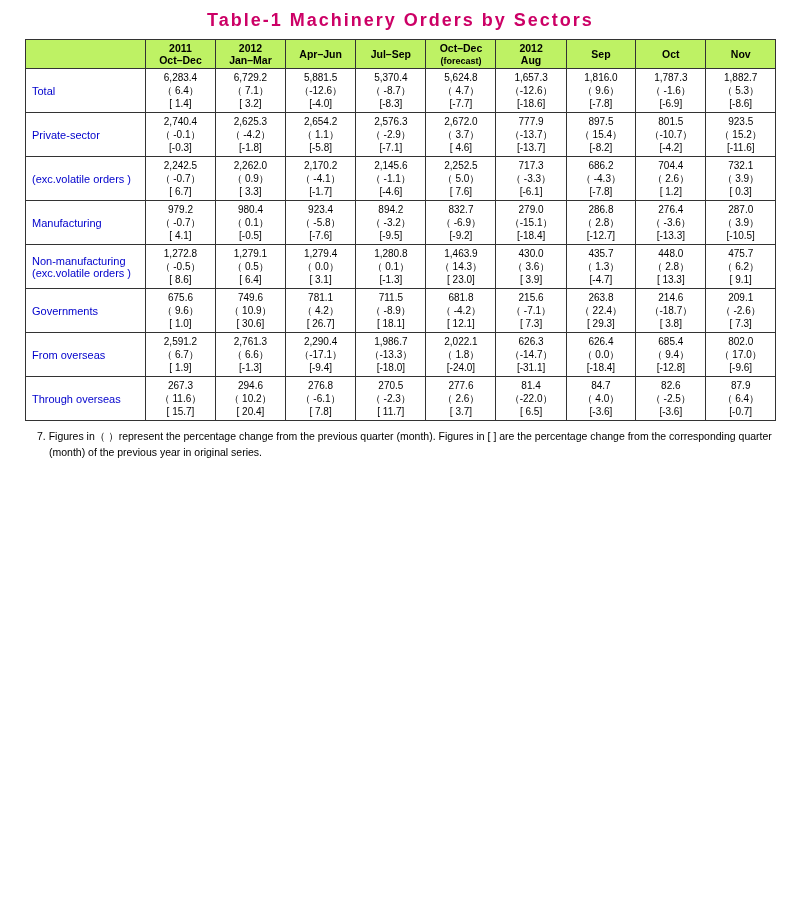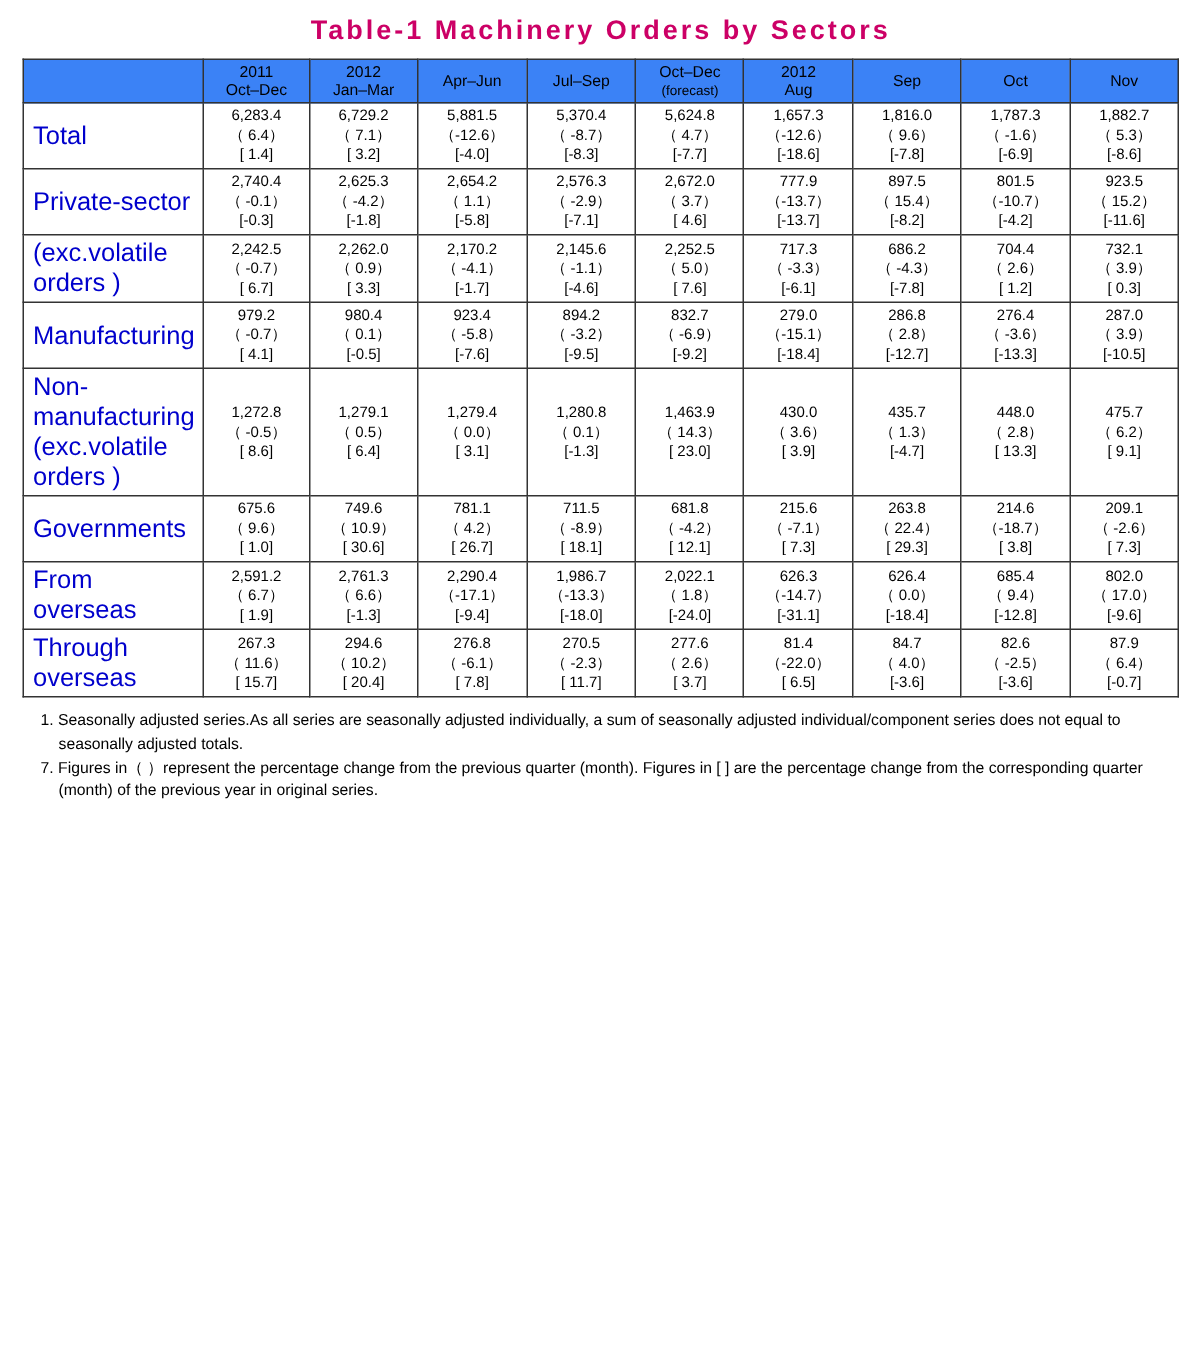--- a/index.html
+++ b/index.html
@@ -4,21 +4,21 @@
   <style>
     * { margin: 0; padding: 0; box-sizing: border-box; }
     body {
       font-family: Arial, sans-serif;
       font-size: 11px;
       background: #fff;
       color: #000;
       width: 801px;
     }
     .page {
-      padding: 10px 15px;
+      padding: 10px 25px;
     }
     .title {
       text-align: center;
       font-size: 18px;
       font-weight: bold;
       color: #cc0066;
       margin-bottom: 8px;
       letter-spacing: 2px;
     }
     .unit {
@@ -35,26 +35,26 @@
     th, td {
       border: 1px solid #333;
       text-align: center;
       padding: 2px 3px;
       vertical-align: middle;
     }
     .row-label {
       text-align: left;
       padding-left: 6px;
       color: #0000cc;
-      font-size: 17px;
+      font-size: 11px;
       vertical-align: middle;
     }
     .header-cell {
-      background: #3b82f6;
-      font-weight: normal;
+      background: #bef264;
+      font-weight: bold;
       font-size: 10.5px;
     }
     .data-cell {
       font-size: 10px;
       line-height: 1.3;
       color: #000;
     }
     .notes {
       margin-top: 8px;
       font-size: 10.5px;
@@ -181,17 +181,16 @@
           <td class="data-cell">81.4<br>（-22.0）<br>[ 6.5]</td>
           <td class="data-cell">84.7<br>（ 4.0）<br>[-3.6]</td>
           <td class="data-cell">82.6<br>（ -2.5）<br>[-3.6]</td>
           <td class="data-cell">87.9<br>（ 6.4）<br>[-0.7]</td>
         </tr>
       </tbody>
   </table>
 
   <div class="notes">
     <div id="notes-items">
-        <p style="margin-left: 12px; text-indent: -12px; padding-left: 12px; line-height: 1.5;">1. Seasonally adjusted series.As all series are seasonally adjusted individually, a sum of seasonally adjusted individual/component series does not equal to seasonally adjusted totals.</p>
         <p style="margin-left: 12px; text-indent: -12px; padding-left: 12px; line-height: 1.5;">7. Figures in（ ）represent the percentage change from the previous quarter (month). Figures in [ ] are the percentage change from the corresponding quarter (month) of the previous year in original series.</p>
       </div>
   </div>
 </div>
 
 </body></html>

